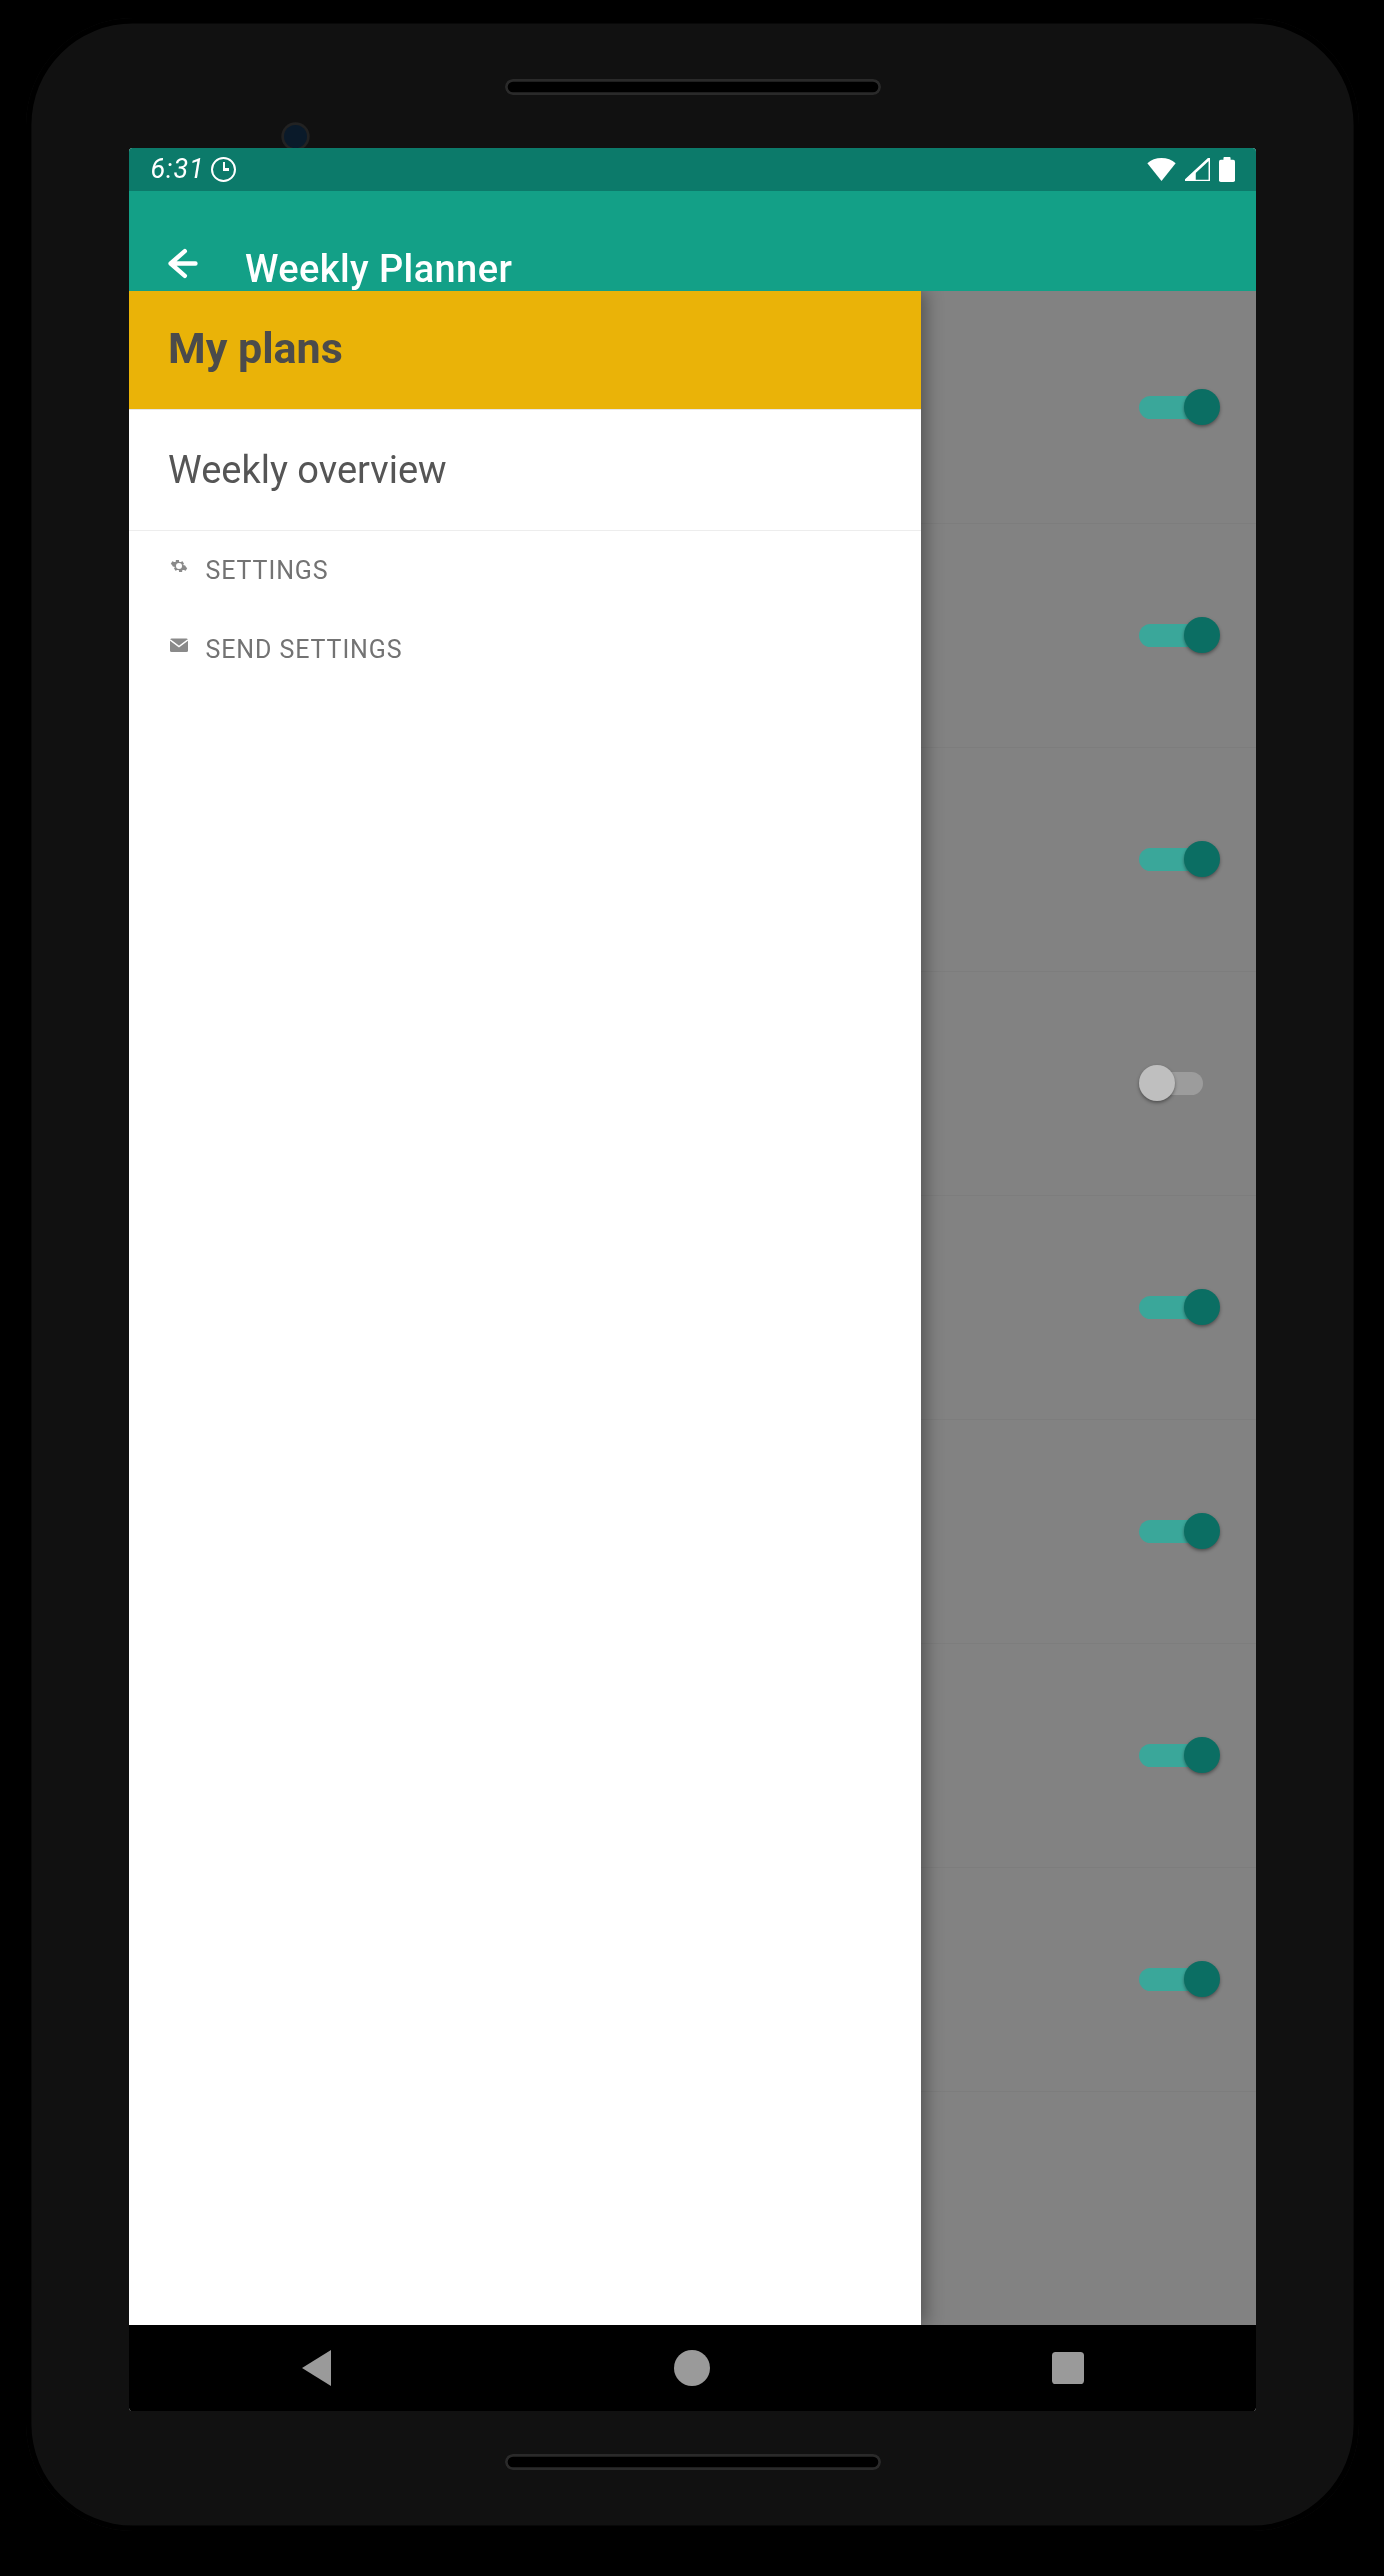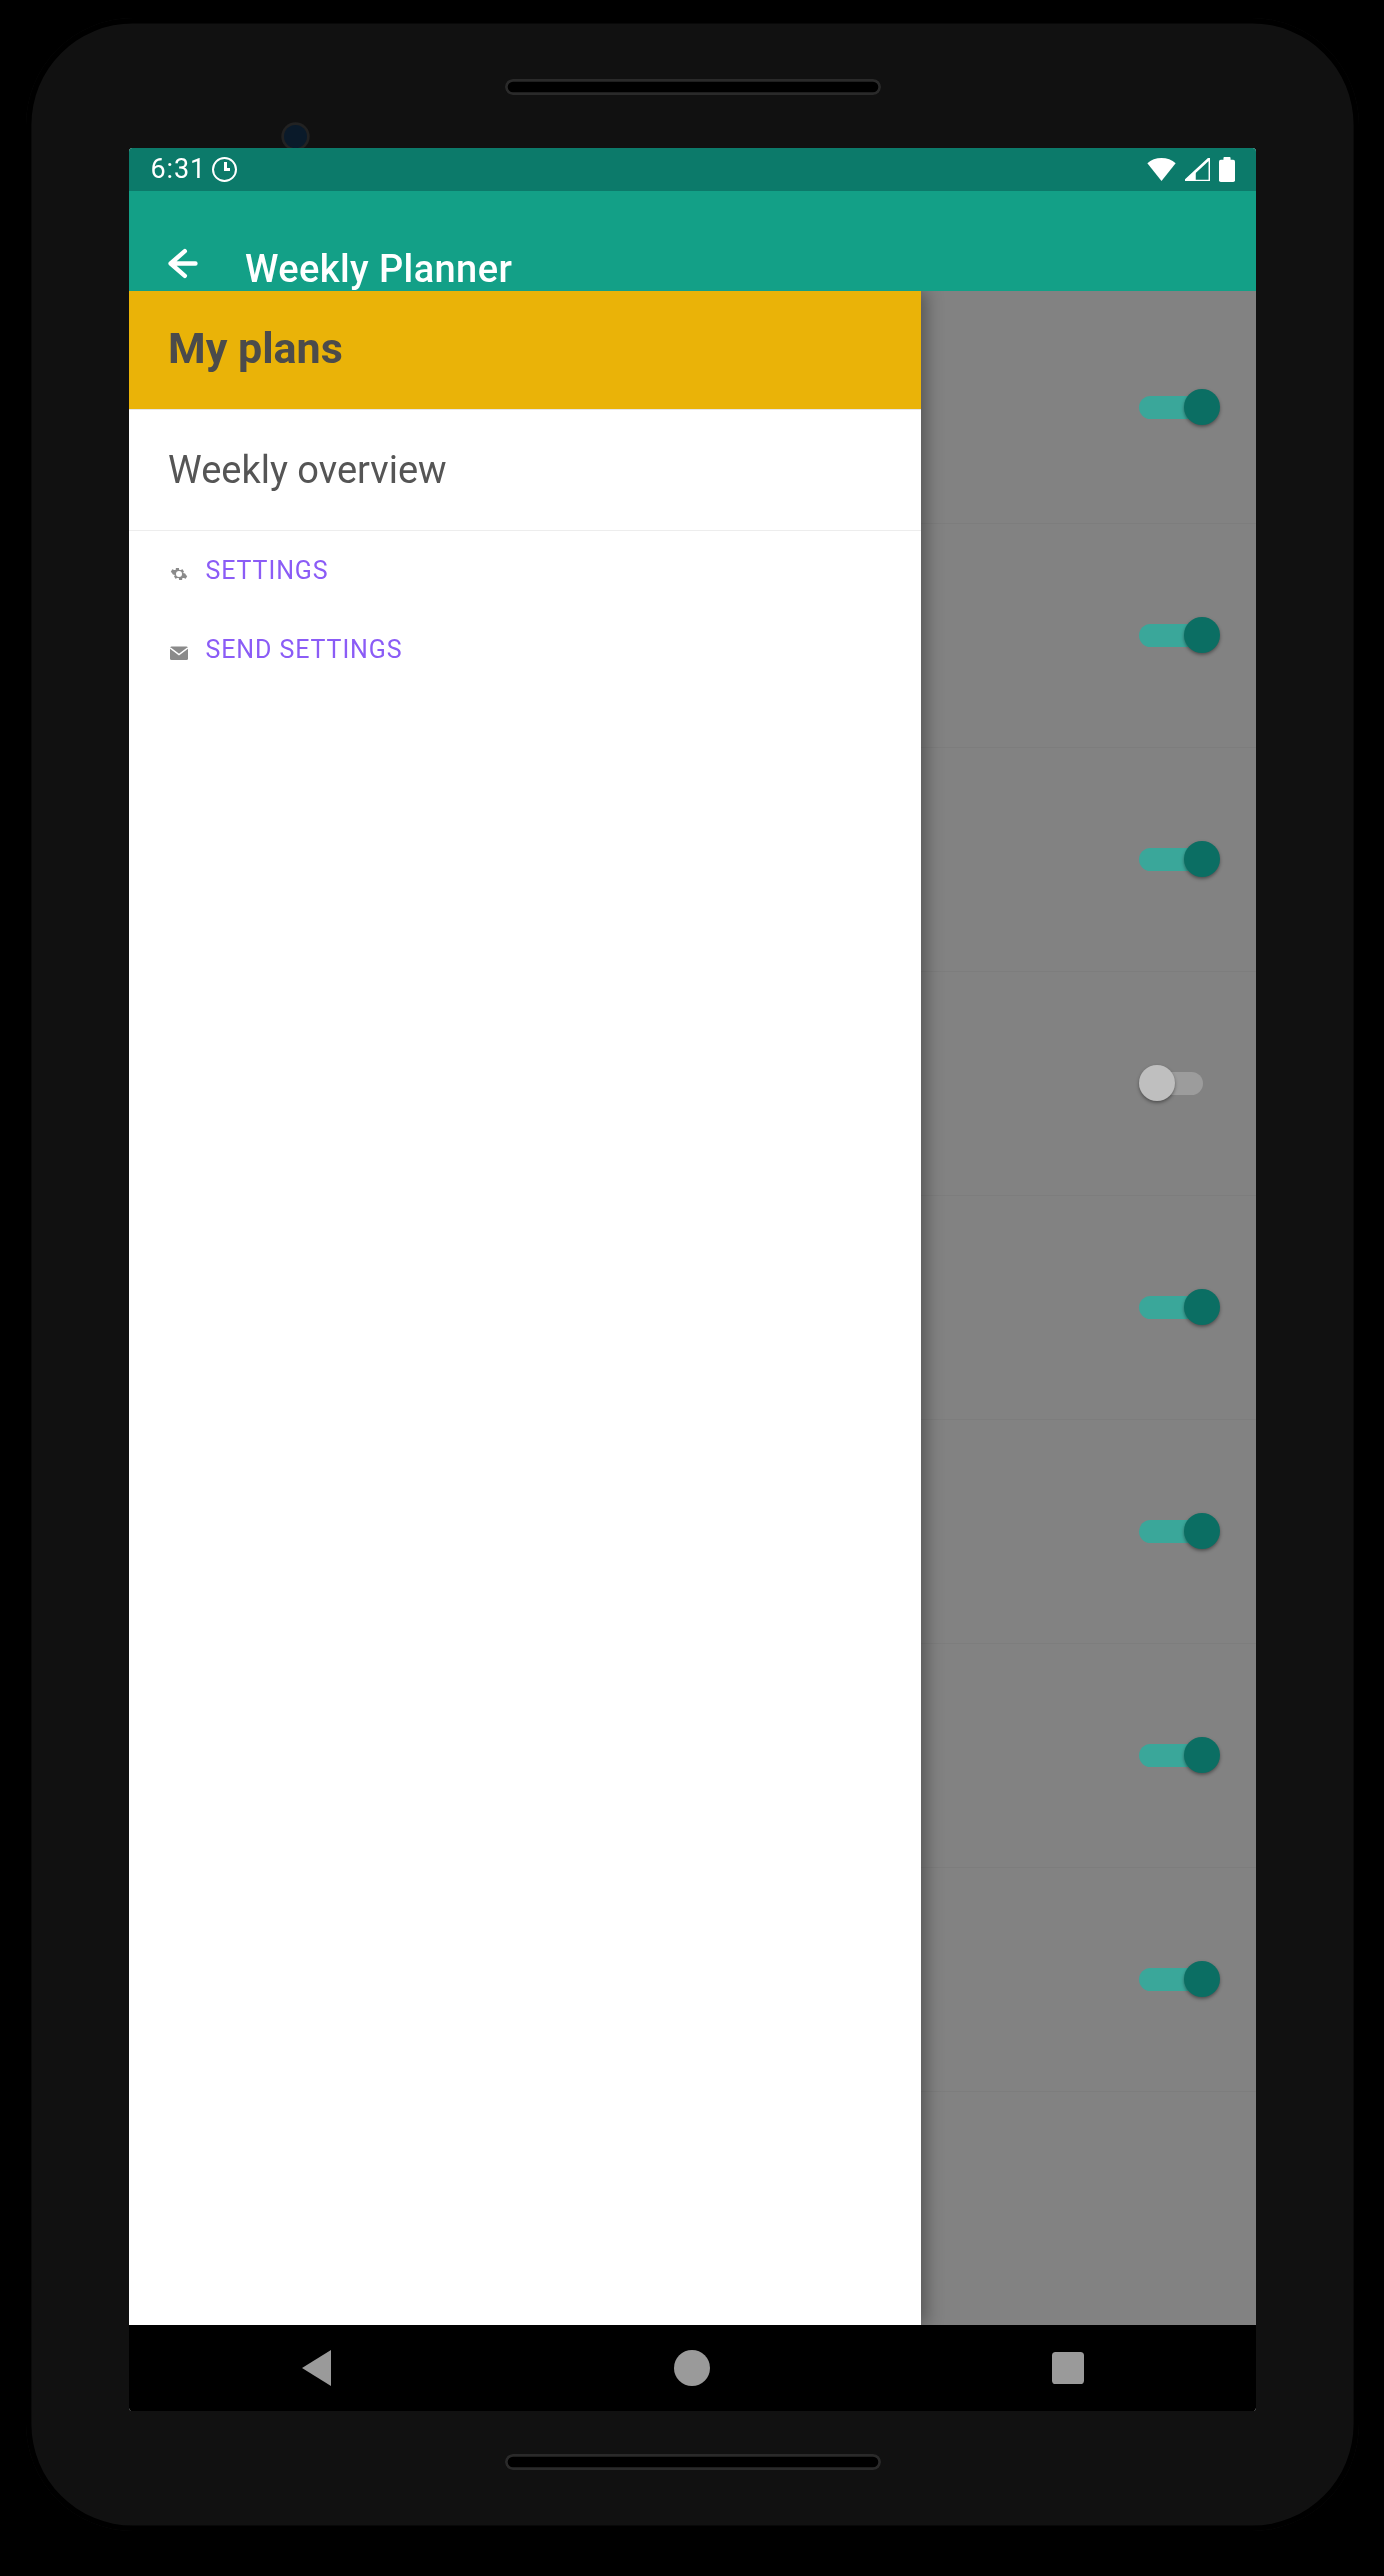--- a/index.html
+++ b/index.html
@@ -24,21 +24,21 @@
     
     .screen {
       width:1127px; height:2263px; margin-top:9px;
       background:#fff; border-radius:3.6px; overflow:hidden; position:relative;
       display:flex; flex-direction:column;
     }
 
     
     .statusbar { height:43px; background:#0c7a6a; color:#fff;
       display:flex; align-items:center; padding:0 21.5px; font-size:27px; letter-spacing:0.9px; }
-    .statusbar .time { margin-right:6px; font-weight:400; }
+    .statusbar .time { margin-right:6px; font-weight:400;font-style:italic; }
     .statusbar .clock-ic { width:25px; height:25px; border:2.7px solid #fff; border-radius:50%;
       position:relative; display:inline-block; }
     .statusbar .clock-ic::after { content:""; position:absolute; top:3.6px; left:9.8px; width:2.7px; height:9px; background:#fff; }
     .statusbar .clock-ic::before { content:""; position:absolute; top:9.8px; left:9.8px; width:6.3px; height:2.7px; background:#fff; }
     .statusbar .right { margin-left:auto; display:flex; align-items:center; gap:9px; }
     .wifi-ic svg,.cell-ic svg,.batt-ic svg { display:block; }
 
     
     .appbar { height:100px; background:#13a087; color:#fff;
       display:flex; align-items:flex-end; padding:0 23px; }
@@ -59,22 +59,22 @@
     .on .knob  { right:0; background:#0b6e63; }
     .off .track { background:#9c9c9c; }
     .off .knob  { left:0; background:#bfbfbf; }
 
     
     .drawer { position:absolute; top:0; left:0; bottom:0; width:792px; background:#fff;
       box-shadow:5.4px 0 16px rgba(0,0,0,.35); display:flex; flex-direction:column; }
     .dr-header { background:#eab308; padding:32px 39px 36px; border-bottom:0.9px solid #e6e6e6; }
     .dr-header h1 { font-size:43px; font-weight:700; color:#4b4b4b; }
     .dr-item { padding:38px 39px; font-size:38px; color:#555; border-bottom:0.9px solid #ededed; }
-    .dr-small { padding:25px 39px; font-size:25px; letter-spacing:0.9px; color:#8b5cf6;
-      display:flex; align-items:flex-end; gap:16px; }
+    .dr-small { padding:25px 39px; font-size:25px; letter-spacing:0.9px; color:#737373;
+      display:flex; align-items:flex-start; gap:16px; }
     .dr-small .ic { width:21.5px; height:21.5px; display:inline-flex; align-items:center; justify-content:center; }
 
     
     .navbar { height:86px; background:#000; display:flex; align-items:center; justify-content:space-around; }
     .nb-btn { width:47px; height:47px; display:flex; align-items:center; justify-content:center; }
     .nb-tri { width:0; height:0; border-top:18px solid transparent; border-bottom:18px solid transparent;
       border-right:29px solid #9a9a9a; }
     .nb-circle { width:36px; height:36px; border-radius:50%; background:#9a9a9a; }
     .nb-sq { width:32px; height:32px; background:#9a9a9a; border-radius:3.6px; }
   </style>

